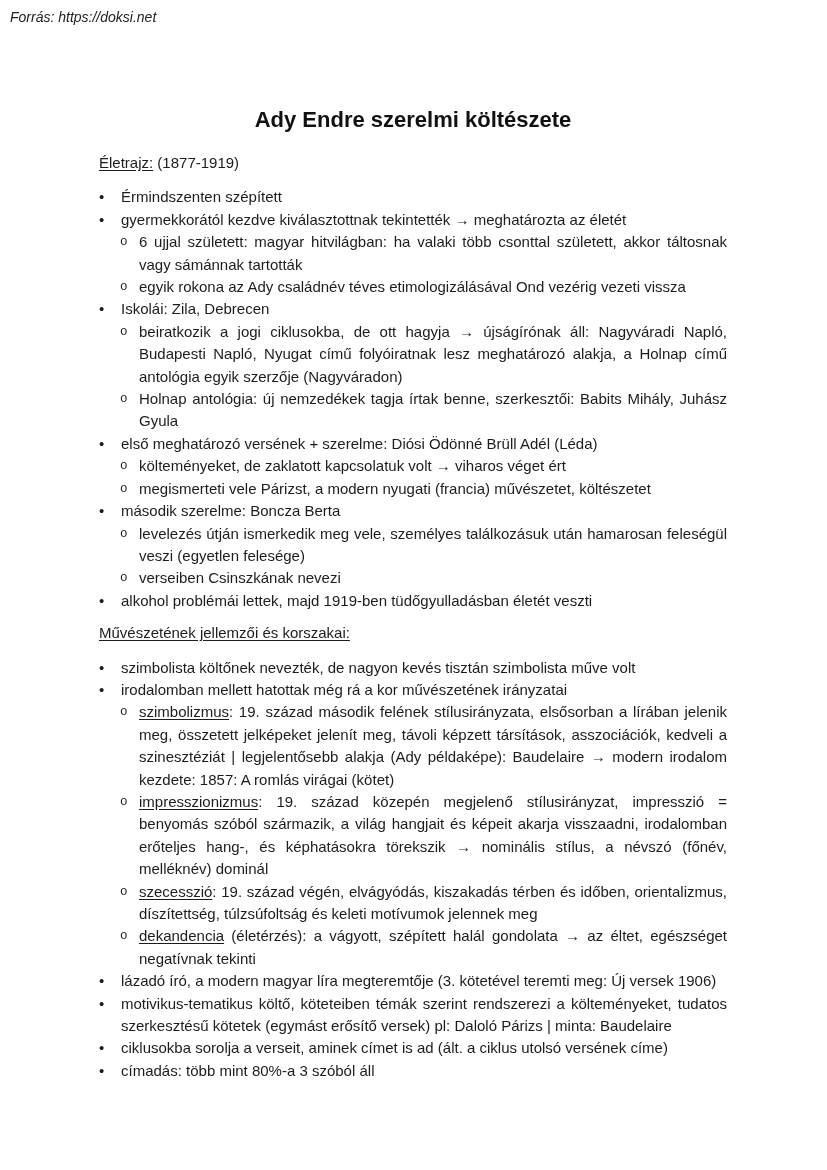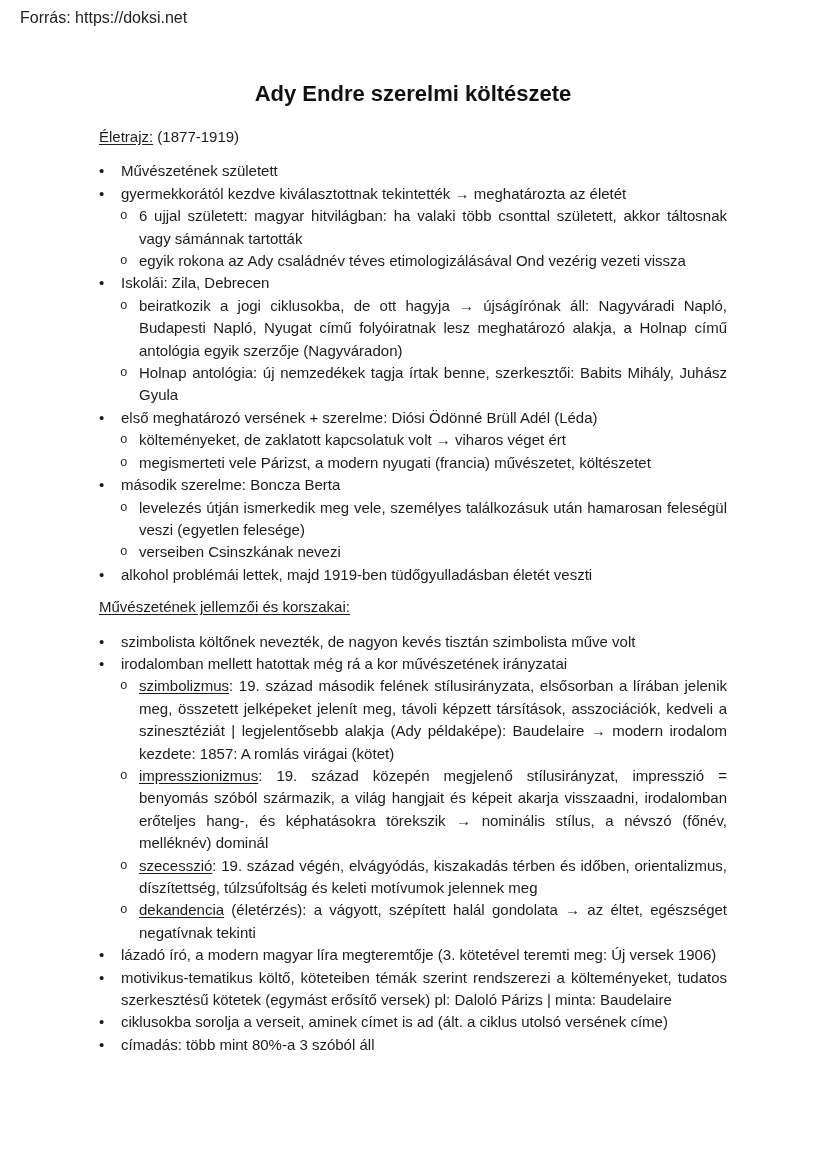--- a/index.html
+++ b/index.html
@@ -7,26 +7,27 @@
     width: 827px; height: 1170px;
     background: #ffffff;
     color: #1c1c1c;
     font-family: "Liberation Sans", sans-serif;
     font-size: 15px;
     position: relative;
     overflow: hidden;
   }
   .source-note {
     position: absolute;
-    top: 9px; left: 20px;
-    font-size: 16px;
+    top: 9px; left: 10px;
+    font-size: 14px;
     color: #222;
+    font-style: italic;
   }
   .content {
-    padding: 80px 100px 0 99px;
+    padding: 106px 100px 0 99px;
   }
   .doc-title {
     font-size: 22px;
     font-weight: 700;
     text-align: center;
     margin: 0 0 18px 0;
     line-height: 28px;
     color: #111;
   }
   .section-heading {
@@ -63,21 +64,21 @@
 <div class="page">
   <div class="source-note">Forrás: https://doksi.net</div>
   <div class="content">
     <h1 class="doc-title">Ady Endre szerelmi költészete</h1>
     <div id="sections">
         <section>
           <div class="section-heading"><span class="u">Életrajz:</span><span> (1877-1919)</span></div>
           <div class="list">
             <div class="item l1">
               <span class="marker">•</span>
-              <span class="text"><span>Művészetének született</span></span>
+              <span class="text"><span>Érmindszenten szépített</span></span>
             </div>
             <div class="item l1">
               <span class="marker">•</span>
               <span class="text"><span>gyermekkorától kezdve kiválasztottnak tekintették </span><span class="arrow">→</span><span> meghatározta az életét</span></span>
             </div>
             <div class="item l2">
               <span class="marker">o</span>
               <span class="text"><span>6 ujjal született: magyar hitvilágban: ha valaki több csonttal született, akkor táltosnak vagy sámánnak tartották</span></span>
             </div>
             <div class="item l2">

